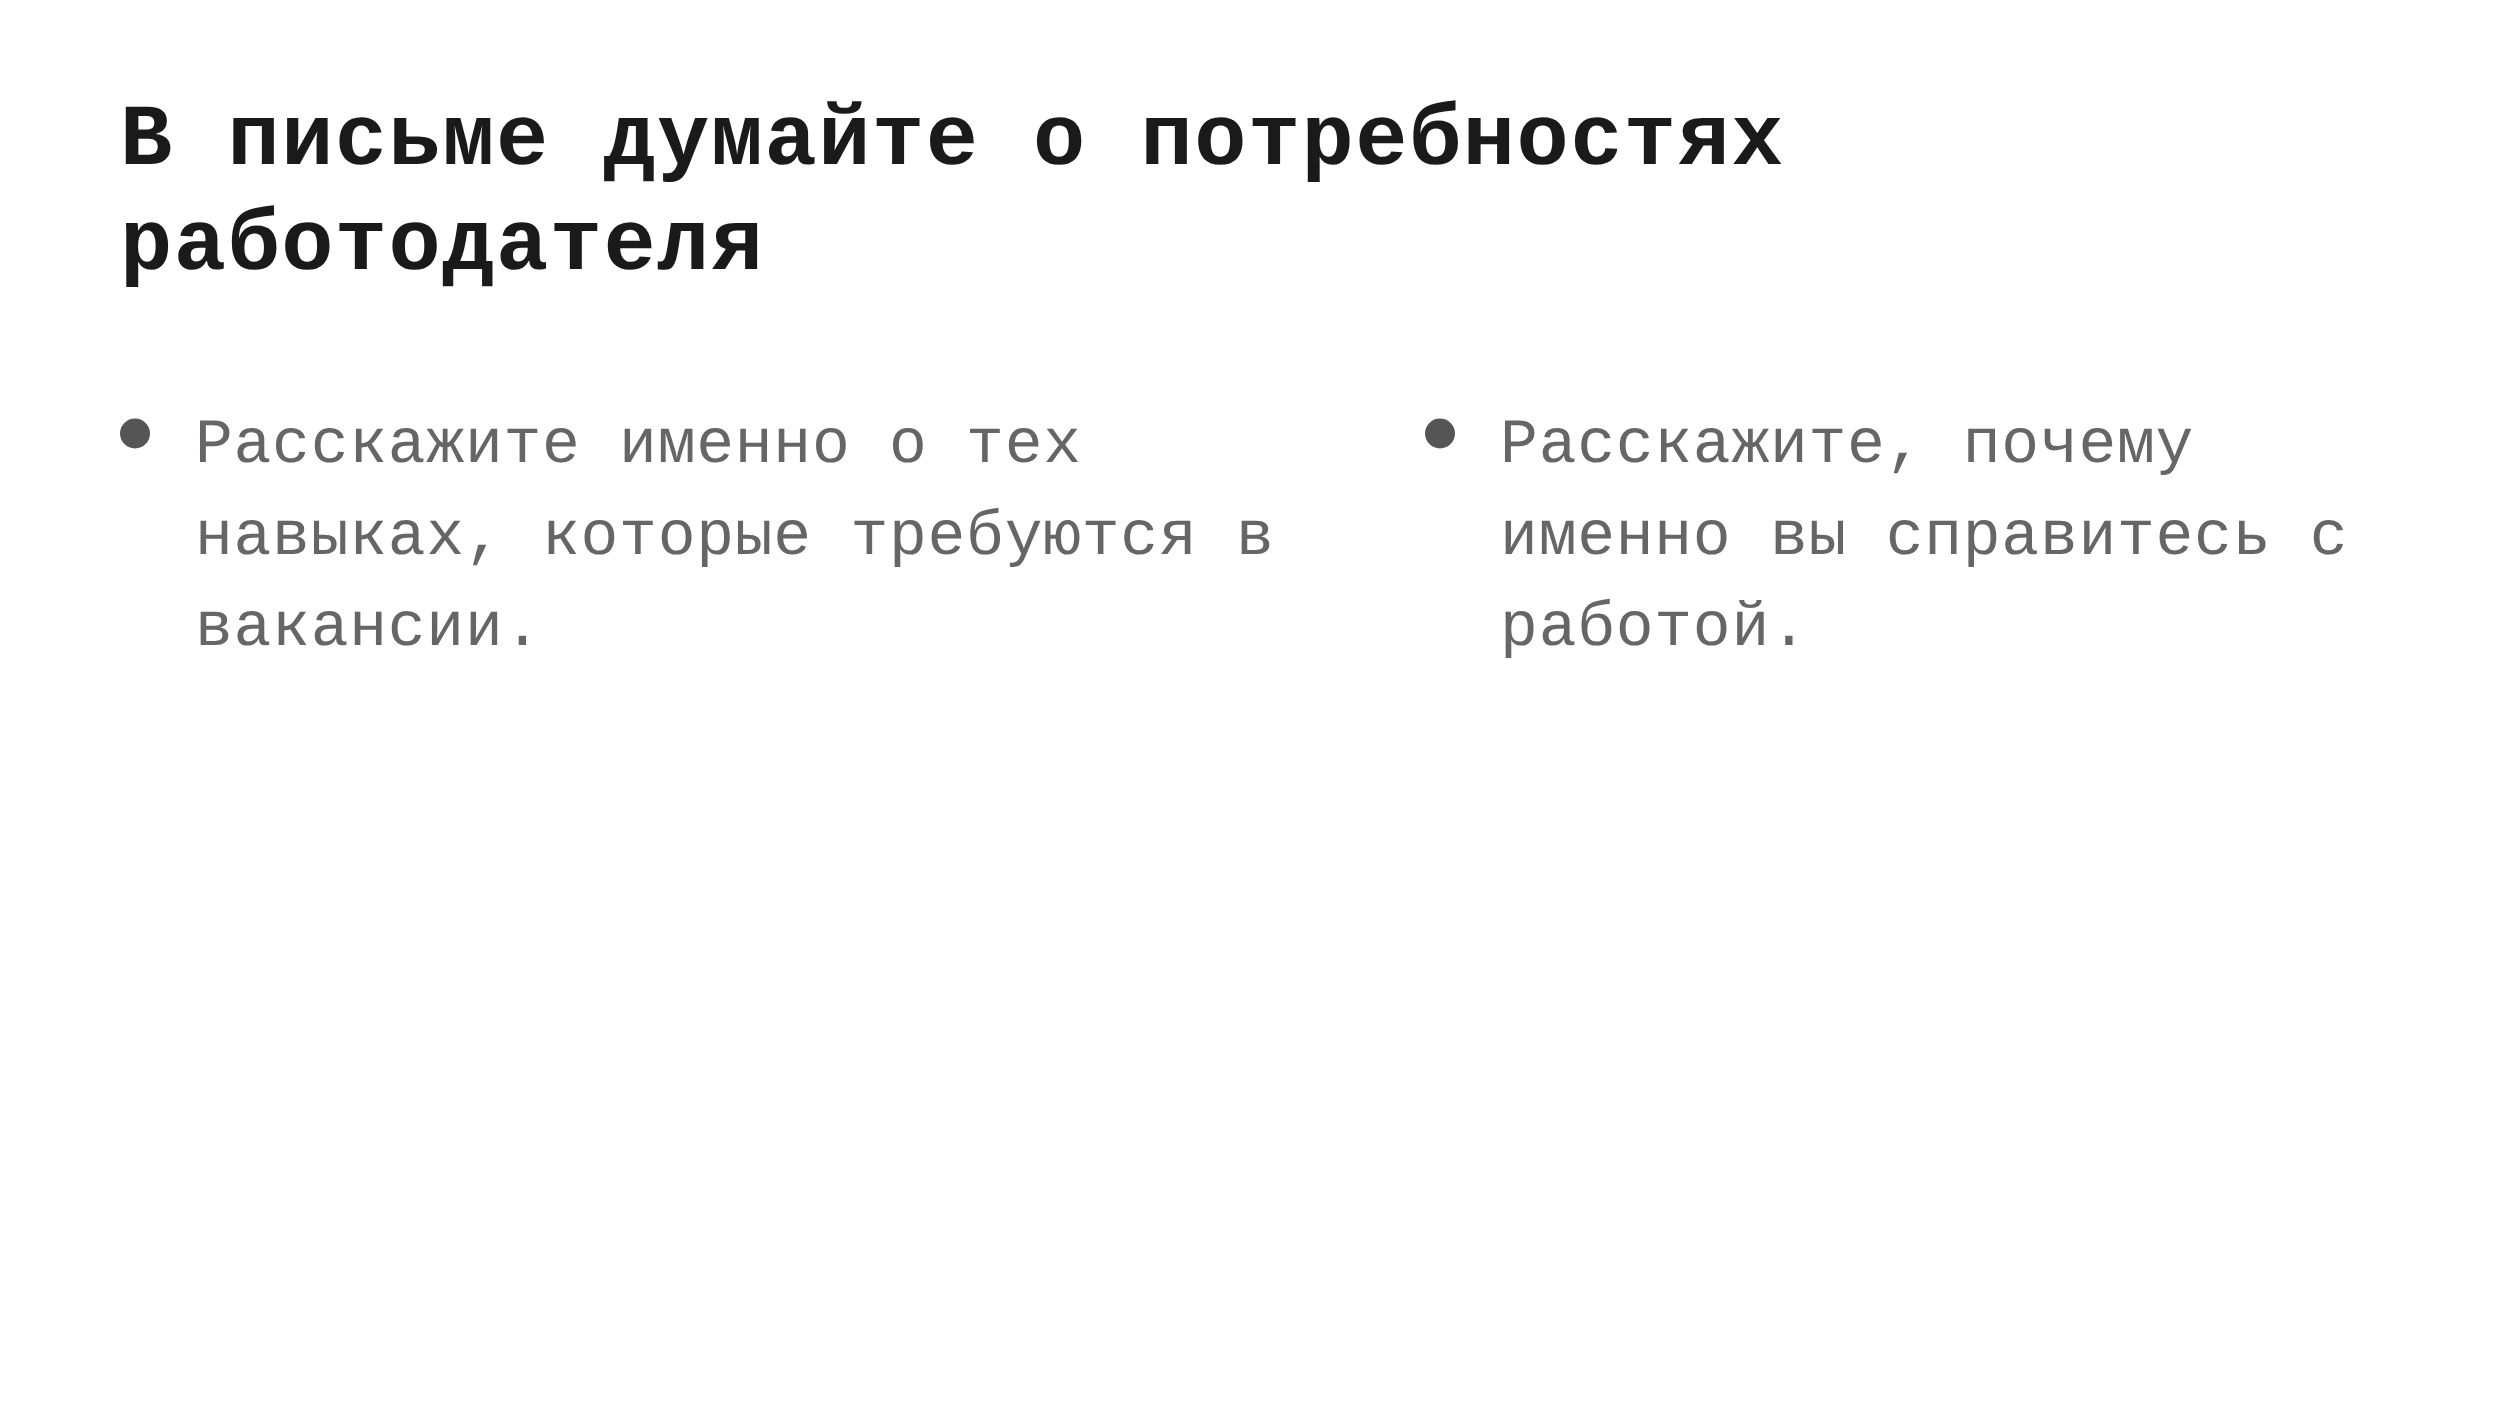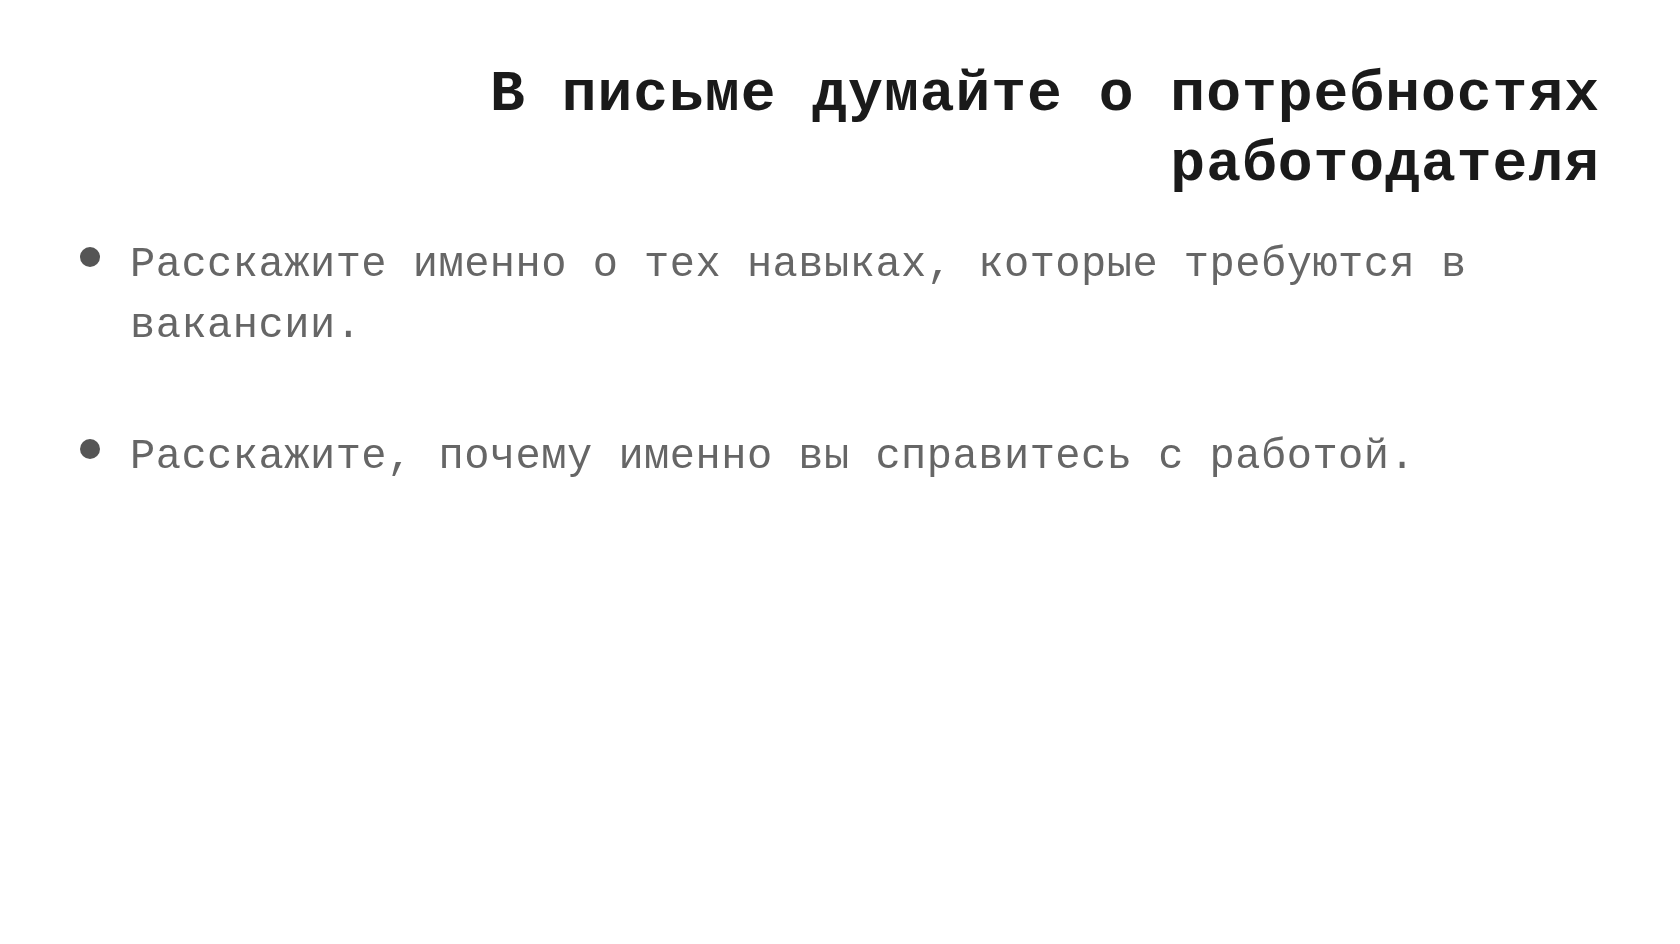--- a/index.html
+++ b/index.html
@@ -25,32 +25,32 @@
       display: flex;
       flex-direction: column;
       padding: 60px 80px 60px 80px;
     }
 
     .slide-title {
       font-family: 'Courier New', Courier, monospace;
       font-size: 58px;
       font-weight: 700;
       color: #1a1a1a;
-      text-align: right;
+      text-align: left;
       letter-spacing: 1px;
-      margin-bottom: 36px;
+      margin-bottom: 68px;
       line-height: 1.2;
     }
 
     .bullet-list {
       list-style: none;
       padding: 0;
       margin: 0;
       display: flex;
-      flex-direction: column;
+      flex-direction: row;
       gap: 70px;
     }
 
     .bullet-item {
       display: flex;
       align-items: flex-start;
       gap: 30px;
     }
 
     .bullet-dot {

